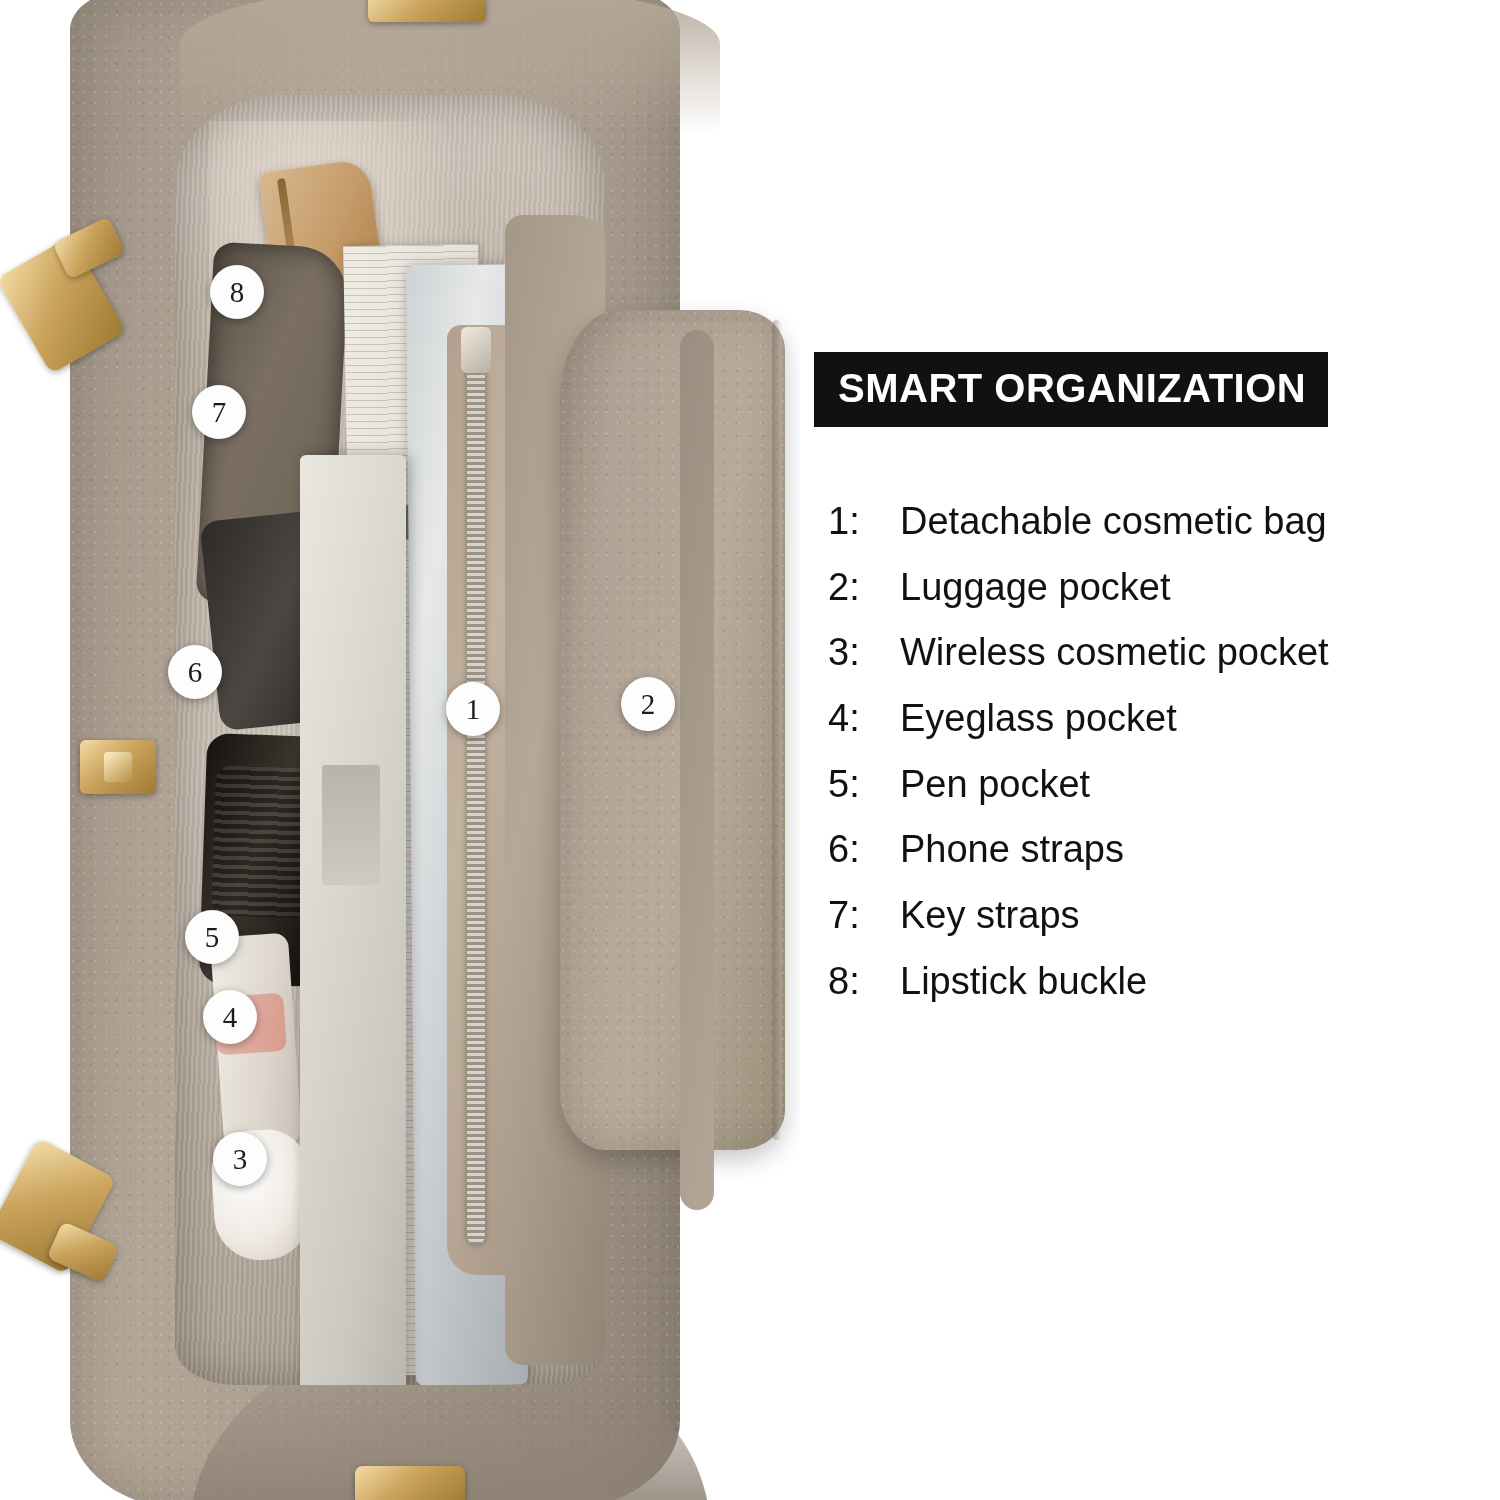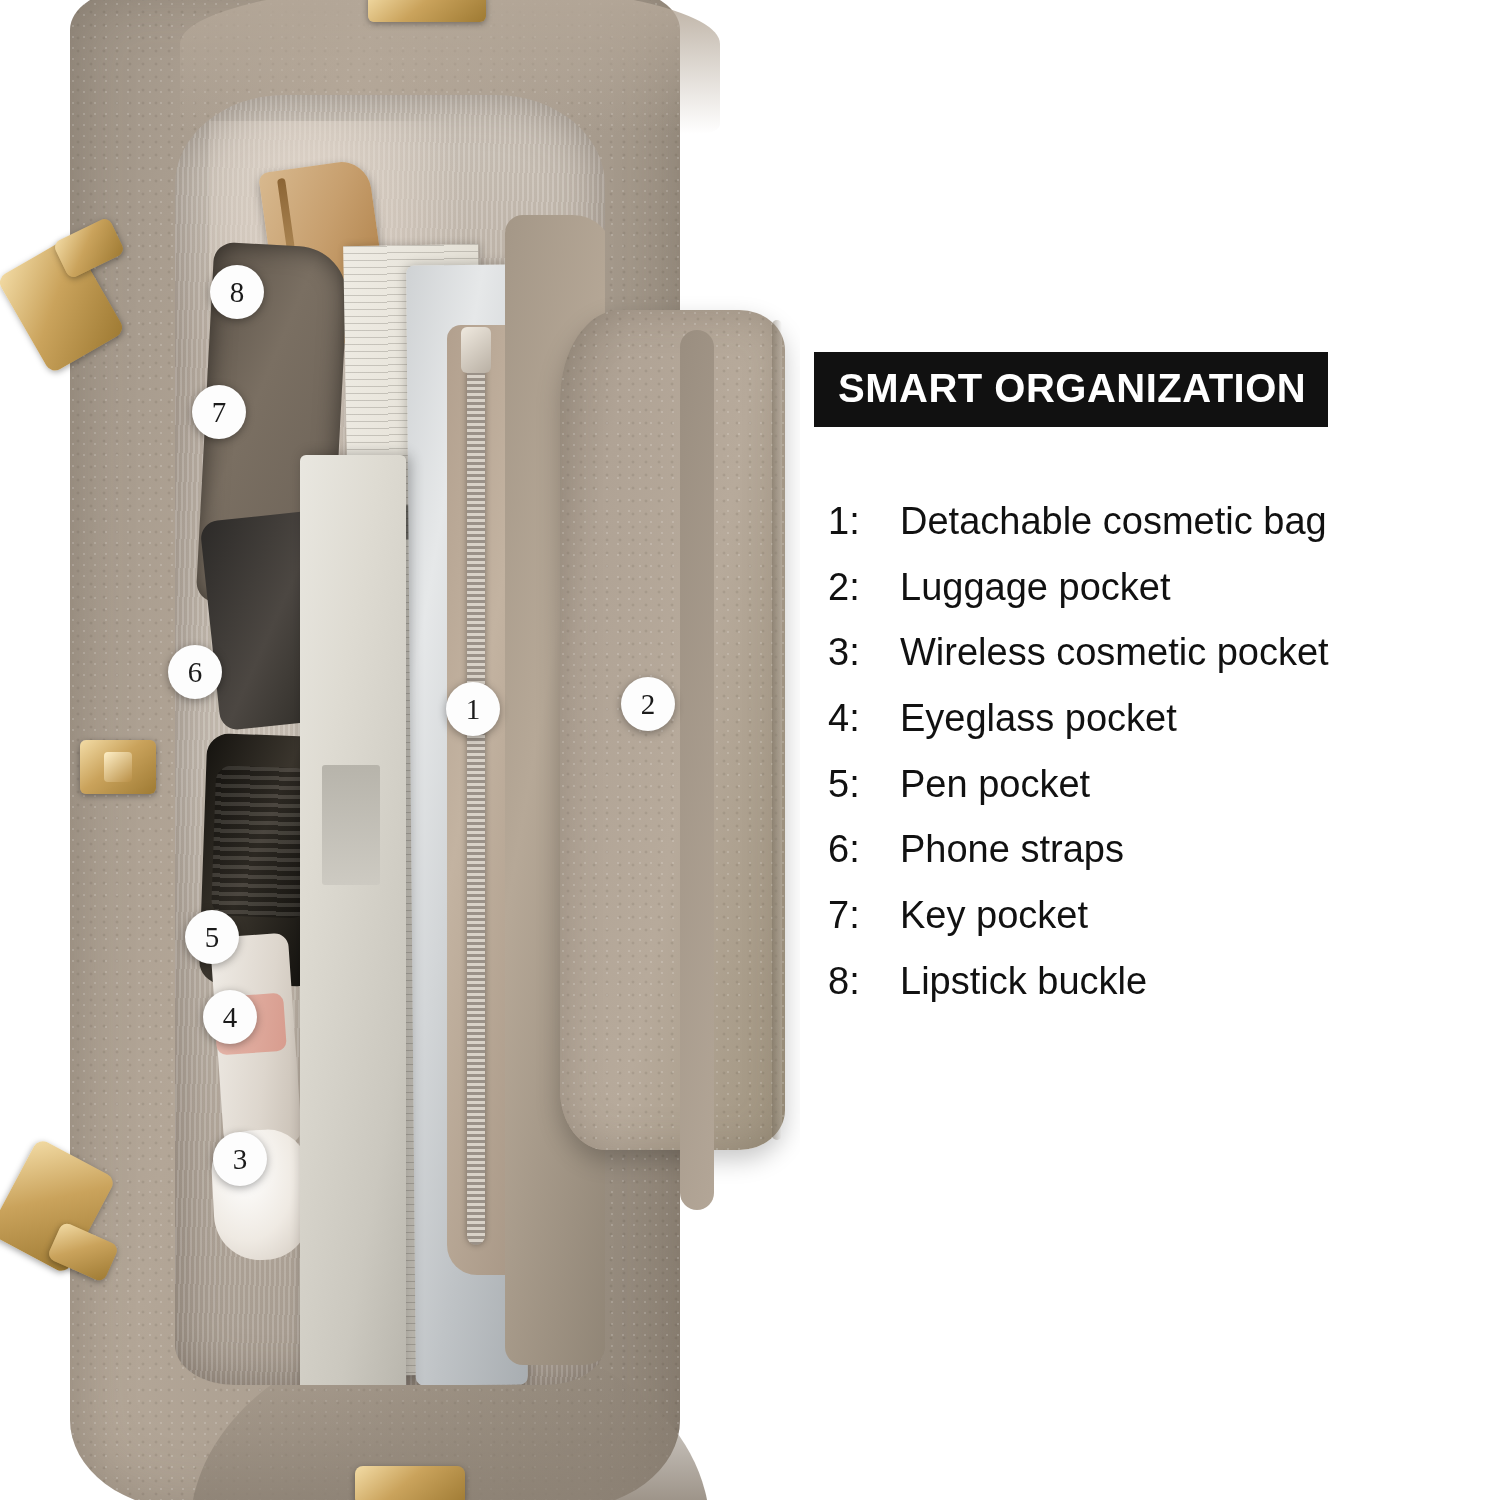--- a/index.html
+++ b/index.html
@@ -445,21 +445,21 @@
       <div class="feature">
         <span class="num">5:</span>
         <span class="txt">Pen pocket</span>
       </div>
       <div class="feature">
         <span class="num">6:</span>
         <span class="txt">Phone straps</span>
       </div>
       <div class="feature">
         <span class="num">7:</span>
-        <span class="txt">Key pocket</span>
+        <span class="txt">Key straps</span>
       </div>
       <div class="feature">
         <span class="num">8:</span>
         <span class="txt">Lipstick buckle</span>
       </div>
     </div>
   </div>
 
 </div>
 

